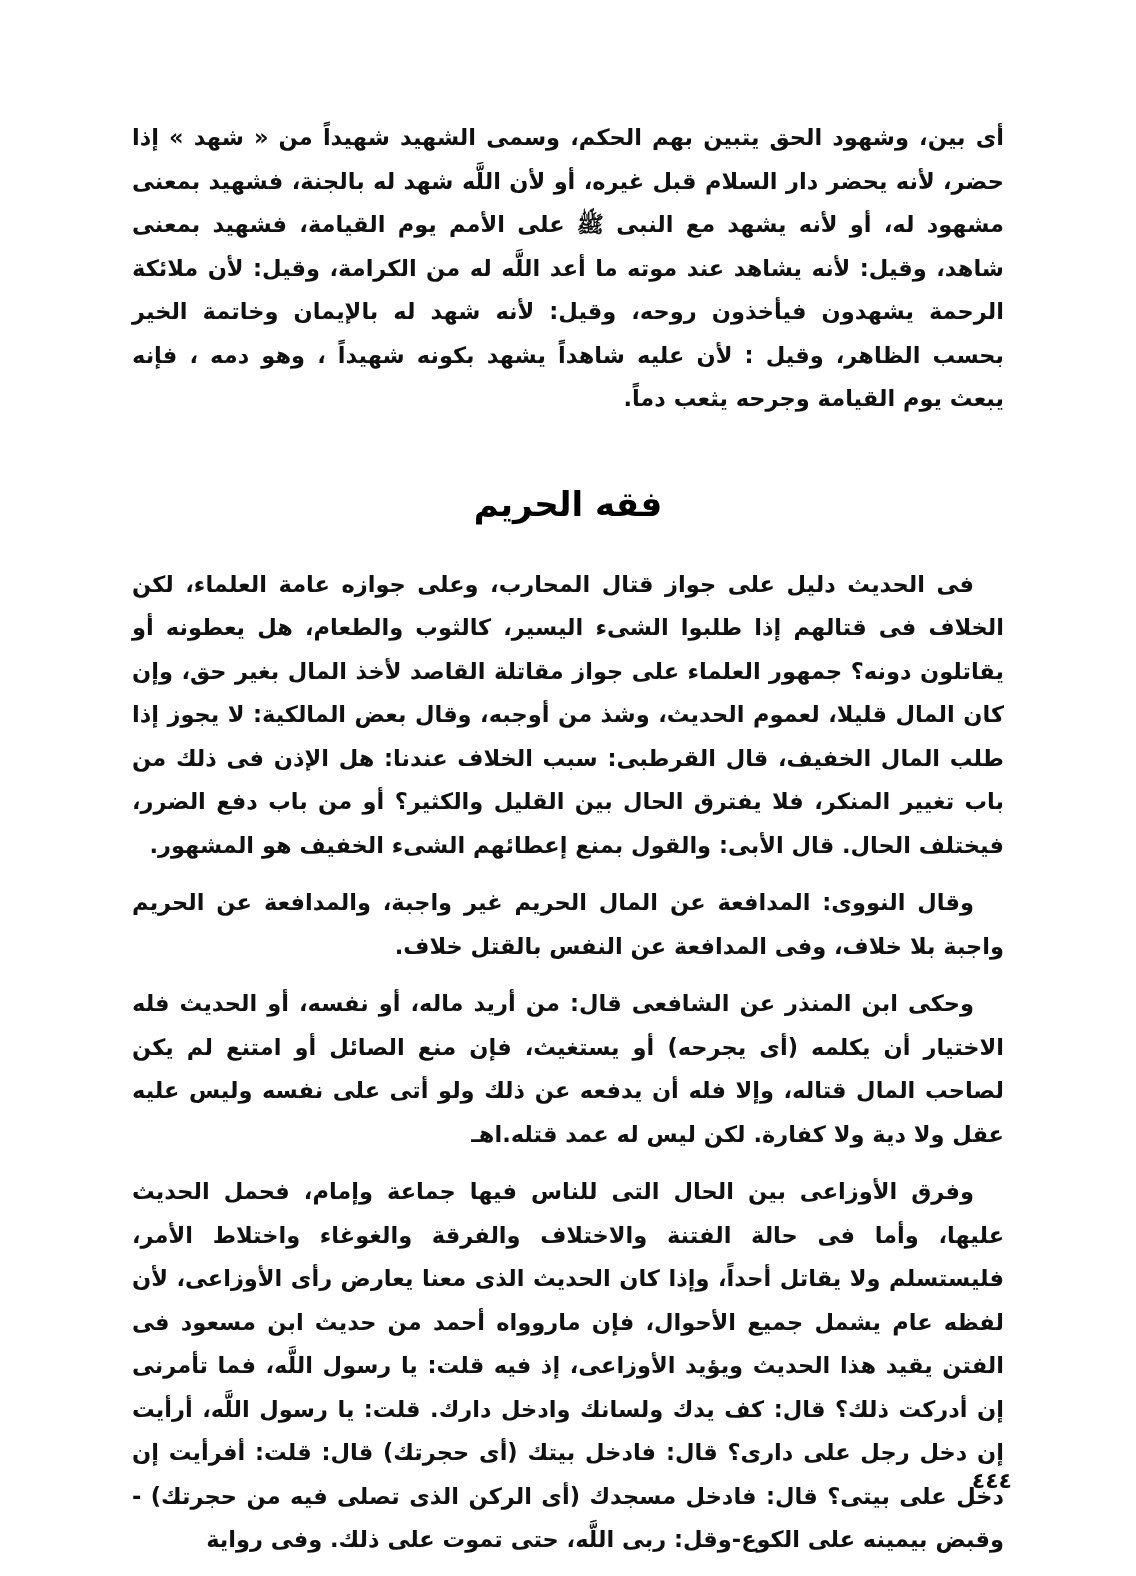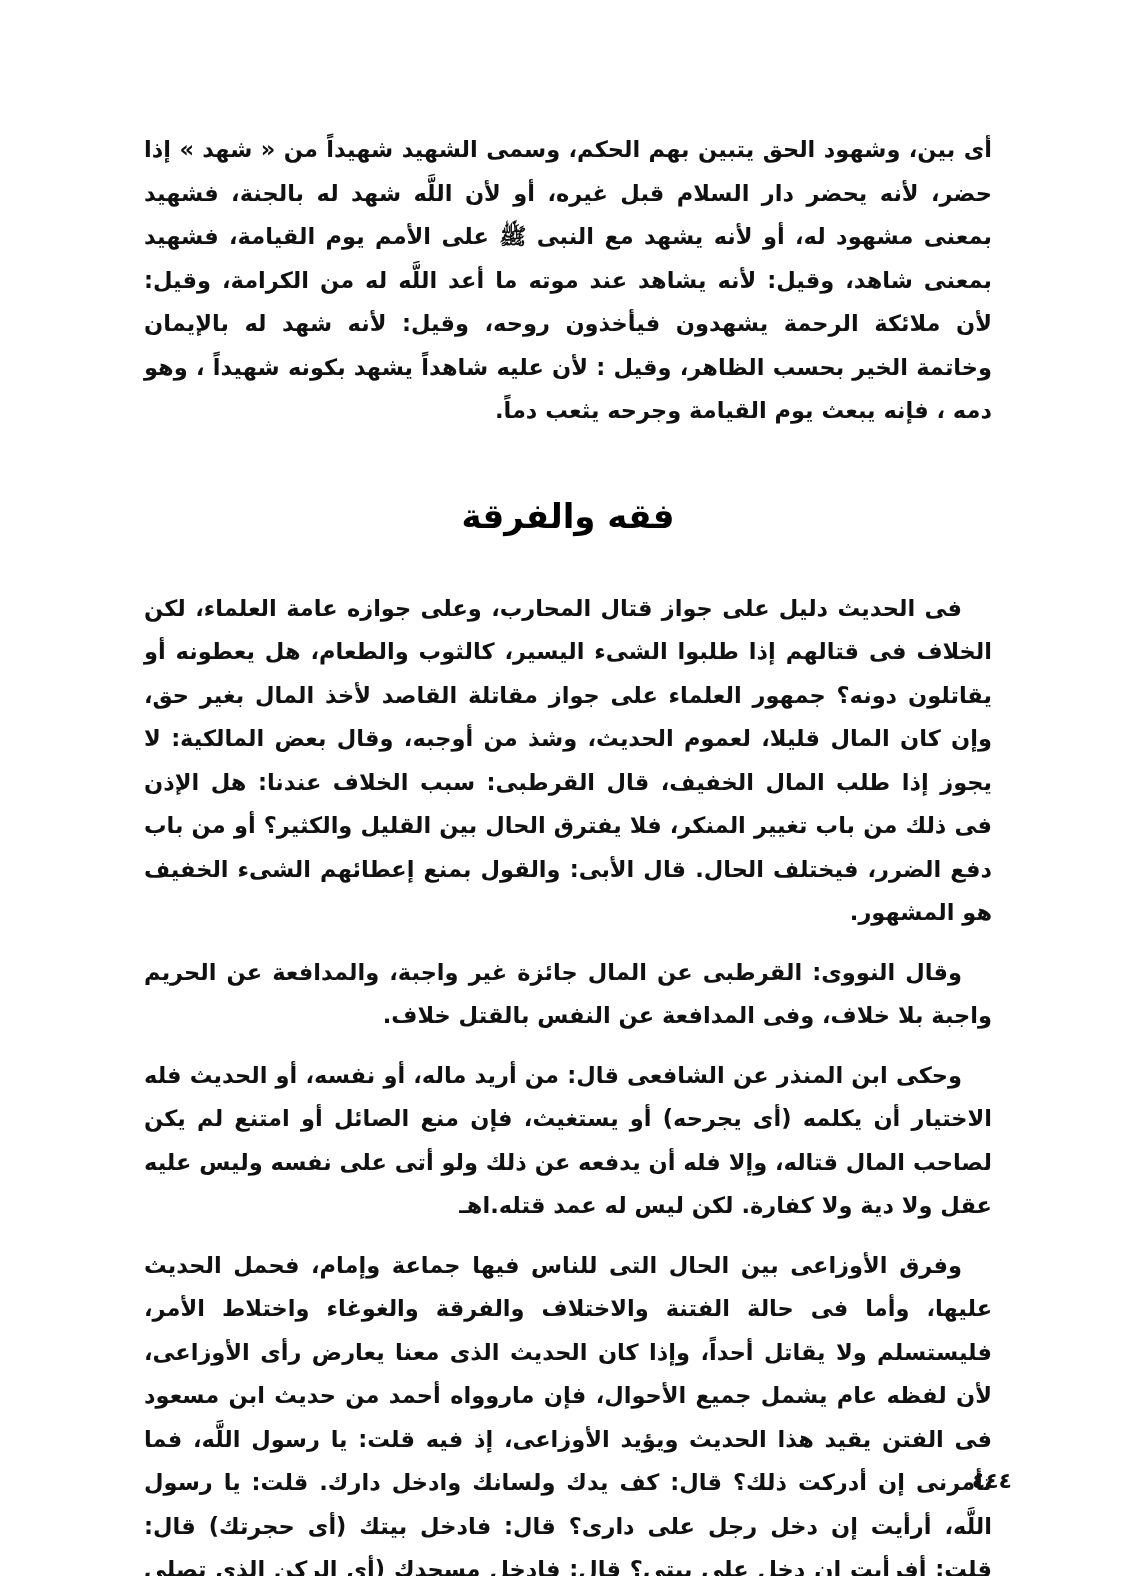--- a/index.html
+++ b/index.html
@@ -17,21 +17,21 @@
     }
     .page {
       position: absolute;
       left: 128px;
       top: 112px;
       width: 880px;
       direction: rtl;
       text-align: justify;
     }
     .para {
-      margin: 16px;
+      margin: 4px;
       font-size: 22.5px;
       font-weight: bold;
       line-height: 43.5px;
       text-align: justify;
       text-align-last: right;
     }
     .para.indent {
       text-indent: 30px;
     }
     .para.gap {
@@ -60,25 +60,25 @@
       font-weight: bold;
       letter-spacing: 4px;
     }
   </style>
 </head>
 <body>
 
 <div class="page">
   <p class="para pre-heading-gap">أى بين، وشهود الحق يتبين بهم الحكم، وسمى الشهيد شهيداً من « شهد » إذا حضر، لأنه يحضر دار السلام قبل غيره، أو لأن اللَّه شهد له بالجنة، فشهيد بمعنى مشهود له، أو لأنه يشهد مع النبى ﷺ على الأمم يوم القيامة، فشهيد بمعنى شاهد، وقيل: لأنه يشاهد عند موته ما أعد اللَّه له من الكرامة، وقيل: لأن ملائكة الرحمة يشهدون فيأخذون روحه، وقيل: لأنه شهد له بالإيمان وخاتمة الخير بحسب الظاهر، وقيل : لأن عليه شاهداً يشهد بكونه شهيداً ، وهو دمه ، فإنه يبعث يوم القيامة وجرحه يثعب دماً.</p>
 
-  <h2 class="heading">فقه والفرقة</h2>
+  <h2 class="heading">فقه الحريم</h2>
 
   <p class="para indent">فى الحديث دليل على جواز قتال المحارب، وعلى جوازه عامة العلماء، لكن الخلاف فى قتالهم إذا طلبوا الشىء اليسير، كالثوب والطعام، هل يعطونه أو يقاتلون دونه؟ جمهور العلماء على جواز مقاتلة القاصد لأخذ المال بغير حق، وإن كان المال قليلا، لعموم الحديث، وشذ من أوجبه، وقال بعض المالكية: لا يجوز إذا طلب المال الخفيف، قال القرطبى: سبب الخلاف عندنا: هل الإذن فى ذلك من باب تغيير المنكر، فلا يفترق الحال بين القليل والكثير؟ أو من باب دفع الضرر، فيختلف الحال. قال الأبى: والقول بمنع إعطائهم الشىء الخفيف هو المشهور.</p>
 
-  <p class="para indent gap">وقال النووى: القرطبى عن المال جائزة غير واجبة، والمدافعة عن الحريم واجبة بلا خلاف، وفى المدافعة عن النفس بالقتل خلاف.</p>
+  <p class="para indent gap">وقال النووى: المدافعة عن المال الحريم غير واجبة، والمدافعة عن الحريم واجبة بلا خلاف، وفى المدافعة عن النفس بالقتل خلاف.</p>
 
   <p class="para indent gap">وحكى ابن المنذر عن الشافعى قال: من أريد ماله، أو نفسه، أو الحديث فله الاختيار أن يكلمه (أى يجرحه) أو يستغيث، فإن منع الصائل أو امتنع لم يكن لصاحب المال قتاله، وإلا فله أن يدفعه عن ذلك ولو أتى على نفسه وليس عليه عقل ولا دية ولا كفارة. لكن ليس له عمد قتله.اهـ</p>
 
 
   <p class="para indent gap">وفرق الأوزاعى بين الحال التى للناس فيها جماعة وإمام، فحمل الحديث عليها، وأما فى حالة الفتنة والاختلاف والفرقة والغوغاء واختلاط الأمر، فليستسلم ولا يقاتل أحداً، وإذا كان الحديث الذى معنا يعارض رأى الأوزاعى، لأن لفظه عام يشمل جميع الأحوال، فإن ماروواه أحمد من حديث ابن مسعود فى الفتن يقيد هذا الحديث ويؤيد الأوزاعى، إذ فيه قلت: يا رسول اللَّه، فما تأمرنى إن أدركت ذلك؟ قال: كف يدك ولسانك وادخل دارك. قلت: يا رسول اللَّه، أرأيت إن دخل رجل على دارى؟ قال: فادخل بيتك (أى حجرتك) قال: قلت: أفرأيت إن دخل على بيتى؟ قال: فادخل مسجدك (أى الركن الذى تصلى فيه من حجرتك) - وقبض بيمينه على الكوع-وقل: ربى اللَّه، حتى تموت على ذلك. وفى رواية</p>
 </div>
 
 <div class="page-number">٤٤٤</div>
 
 </body></html>

